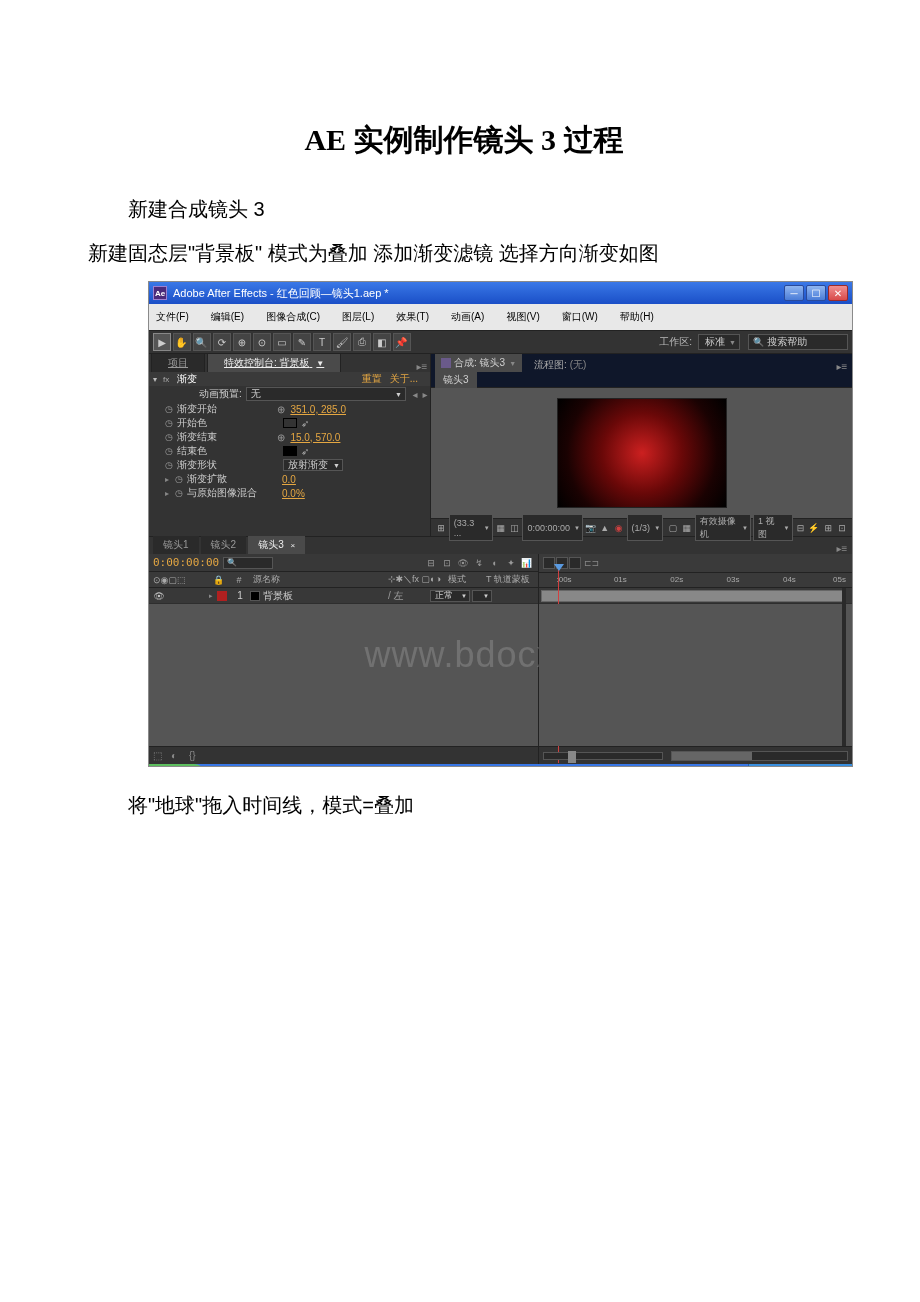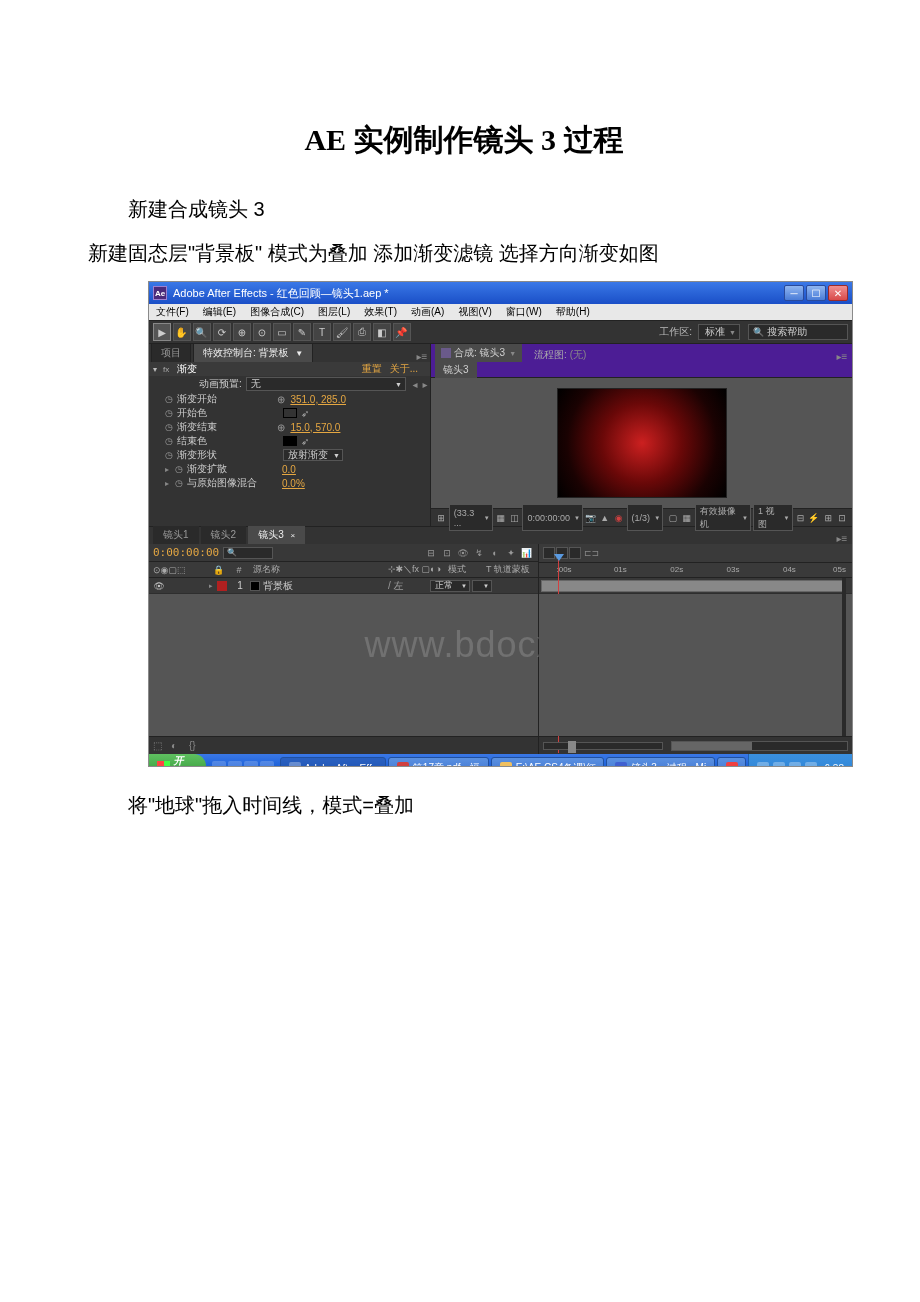--- a/index.html
+++ b/index.html
@@ -67,26 +67,26 @@
     background: linear-gradient(#8fb5f0, #4a7cd8);
     border: 1px solid #2a4a9a;
     border-radius: 2px;
     display: flex; align-items: center; justify-content: center;
     color: #fff; font-size: 10px;
   }
   .winbtn.close { background: linear-gradient(#f08f8f, #d84a4a); border-color: #9a2a2a; }
 
   
   .menubar {
-    height: 16px;
+    height: 26px;
     background: #e8e8e8;
     color: #000;
     display: flex;
     align-items: center;
-    gap: 8px;
+    gap: 16px;
     padding: 0 4px;
     font-size: 10px;
     white-space: nowrap;
   }
   .menubar span { padding: 0 3px; }
 
   
   .toolbar {
     height: 24px;
     background: #333;
@@ -136,26 +136,27 @@
   }
   .panel-tabs {
     height: 18px;
     background: #333;
     display: flex;
     align-items: end;
     gap: 2px;
     padding: 0 2px;
   }
   .ptab {
-    padding: 2px 9px;
+    padding: 2px 16px;
     background: #2a2a2a;
     font-size: 10px;
     color: #999;
     border: 1px solid #222;
     border-bottom: none;
+    text-decoration: underline;
   }
   .ptab.active { background: #4a4a4a; color: #eee; }
   .ptab .x { margin-left: 4px; font-size: 8px; }
   .panel-mini { margin-left: auto; width: 12px; text-align: center; color: #888; }
 
   .effect-head {
     padding: 2px 4px;
     font-size: 10px;
     color: #ccc;
     border-bottom: 1px solid #222;
@@ -202,21 +203,21 @@
   .prop-row .dd2 {
     background: #2a2a2a; border: 1px solid #555; height: 12px;
     padding: 0 14px 0 4px; margin-left: 6px; position: relative;
     display: flex; align-items: center;
   }
   .prop-row .dd2::after { content: "▼"; position: absolute; right: 2px; font-size: 7px; }
 
   
   .panel-right {
     flex: 1;
-    background: #4c1d95;
+    background: #0f172a;
     display: flex; flex-direction: column;
     position: relative;
   }
   .comp-tabs {
     height: 18px; display: flex; align-items: end; gap: 4px;
     padding: 0 4px;
   }
   .comp-tab {
     padding: 2px 6px; background: #4a4a4a; font-size: 10px;
     display: flex; align-items: center;

